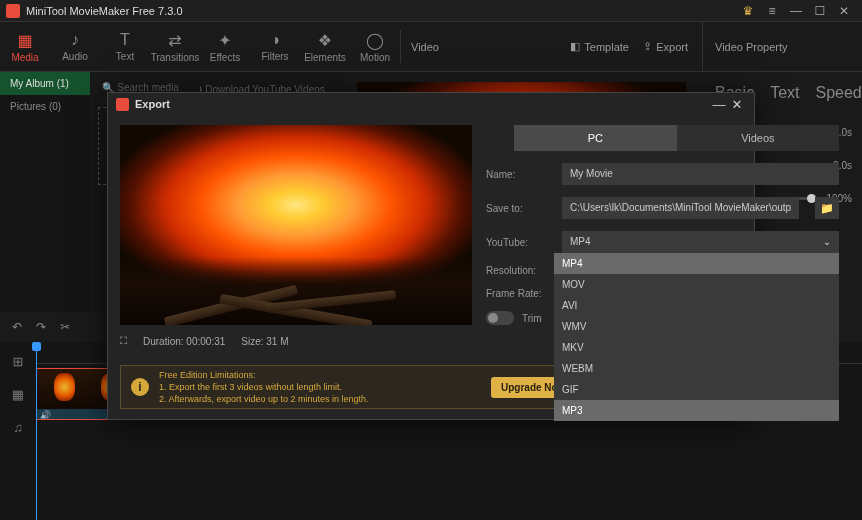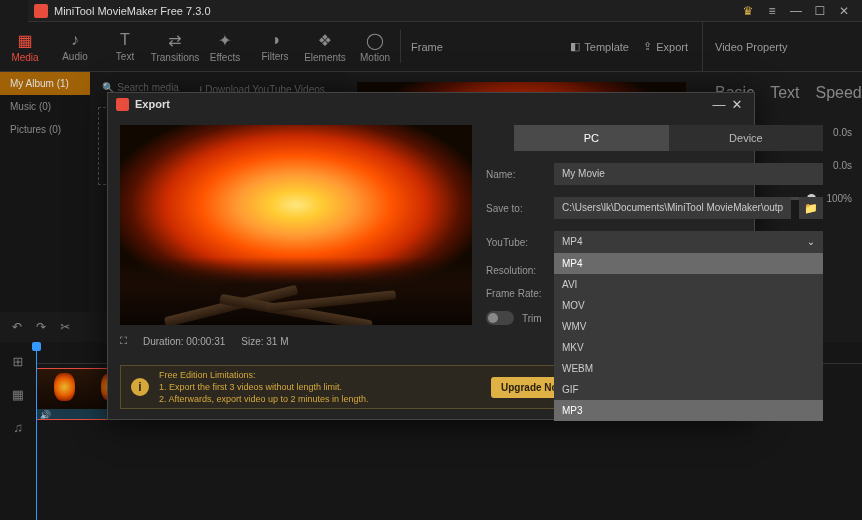--- a/index.html
+++ b/index.html
@@ -1,33 +1,33 @@
 <!DOCTYPE html>
 <html><head>
 <meta charset="utf-8">
 <style>
 * { margin:0; padding:0; box-sizing:border-box; font-family:"Segoe UI",Arial,sans-serif; }
 body { background:#1a1a1a; color:#ccc; width:862px; height:520px; overflow:hidden; position:relative; font-size:11px; }
-.titlebar { height:22px; background:#1f1f1f; display:flex; align-items:center; padding:0 6px; border-bottom:1px solid #333;margin-left:28px; }
+.titlebar { height:22px; background:#1f1f1f; display:flex; align-items:center; padding:0 6px; border-bottom:1px solid #333; }
 .titlebar .logo { width:14px; height:14px; background:#e74c3c; border-radius:2px; margin-right:6px; }
 .titlebar .title { font-size:11px; color:#ddd; flex:1; }
 .titlebar .ctl { width:24px; text-align:center; color:#aaa; cursor:pointer; font-size:12px; }
 .toolbar { height:50px; background:#1a1a1a; display:flex; align-items:stretch; border-bottom:1px solid #333; }
 .tool { width:50px; display:flex; flex-direction:column; align-items:center; justify-content:center; color:#888; font-size:10px; cursor:pointer; gap:2px; }
 .tool.active { color:#e74c3c; }
 .tool .ic { font-size:16px; }
 .toolbar .tsep { width:1px; background:#333; margin:8px 0; }
 .toolbar .player-lbl { flex:1; display:flex; align-items:center; padding-left:10px; color:#999; }
 .toolbar .topright { display:flex; align-items:center; gap:14px; padding:0 14px; color:#999; }
 .toolbar .topright .tr { display:flex; align-items:center; gap:4px; cursor:pointer; }
 .toolbar .vprop { width:160px; display:flex; align-items:center; padding-left:12px; color:#999; border-left:1px solid #333; }
 .main { display:flex; height:240px; }
 .leftcol { width:90px; background:#151515; }
 .leftcol .row { padding:6px 10px; color:#888; font-size:10px; cursor:pointer; }
-.leftcol .row.act { background:#a16207; color:#ddd; }
+.leftcol .row.act { background:#14532d; color:#ddd; }
 .mediacol { width:255px; background:#181818; padding:8px; position:relative; }
 .mediacol .mrow { display:flex; gap:20px; color:#666; font-size:10px; padding:2px 4px 8px; }
 .mediacol .mrow span { cursor:pointer; }
 .mediacol .droparea { width:70px; height:78px; border:1px dashed #555; }
 .previewcol { flex:1; background:#1a1a1a; padding:10px 12px 0; }
 .vidstage { height:198px; background:#0f0f0f; position:relative; overflow:hidden; }
 .rightcol { width:164px; background:#1a1a1a; padding:8px 10px; }
 .tabs { display:flex; gap:2px; font-size:16px; color:#888; }
 .tabs div { padding:4px 7px; cursor:pointer; }
 .tabs div.act { background:#333; color:#ddd; }
@@ -59,21 +59,21 @@
 .dlg-titlebar .dttl { flex:1; color:#ddd; font-weight:600; }
 .dlg-titlebar .dctl { width:18px; text-align:center; color:#ccc; cursor:pointer; font-size:13px; }
 .dlg-body { display:flex; padding:10px 12px 0; gap:14px; height:256px; }
 .dlg-preview { width:352px; }
 .dlg-preview .pv { width:352px; height:200px; background:#000; position:relative; overflow:hidden; }
 .dlg-preview .meta { display:flex; gap:16px; align-items:center; margin-top:10px; color:#aaa; font-size:10px; }
 .dlg-form { flex:1; }
 .dlg-tabs { display:flex; height:26px;margin-left:28px; }
 .dlg-tabs div { flex:1; text-align:center; line-height:26px; background:#2f2f2f; color:#bbb; cursor:pointer; font-size:11px; }
 .dlg-tabs div.act { background:#4a4a4a; color:#fff; }
-.frow { display:flex; align-items:center; margin-top:12px; gap:8px; position:relative; }
+.frow { display:flex; align-items:center; margin-top:12px; gap:16px; position:relative; }
 .frow .lbl { width:60px; color:#999; font-size:10px; }
 .frow .inp { flex:1; height:22px; background:#3a3a3a; color:#ccc; padding:0 8px; font-size:10px; line-height:22px; overflow:hidden; white-space:nowrap; cursor:text; }
 .frow .sel { flex:1; height:22px; background:#3a3a3a; color:#ccc; padding:0 8px; font-size:10px; line-height:22px; display:flex; justify-content:space-between; align-items:center; cursor:pointer; }
 .frow .browse { width:24px; height:22px; background:#3a3a3a; display:flex; align-items:center; justify-content:center; cursor:pointer; }
 .frow .chev { font-size:10px; }
 .dropdown { position:absolute; left:68px; right:0; top:22px; background:#3a3a3a; z-index:60; }
 .dropdown .opt { height:21px; line-height:21px; padding:0 8px; font-size:10px; color:#ccc; cursor:pointer; }
 .dropdown .opt.hl { background:#6a6a6a; color:#fff; }
 .swrow { display:flex; align-items:center; margin-top:12px; gap:8px; }
 .swrow .sw { width:28px; height:14px; background:#444; border-radius:7px; position:relative; cursor:pointer; }
@@ -137,38 +137,37 @@
     </div>
   <div class="tool">
       <span class="ic">❖</span>
       <span>Elements</span>
     </div>
   <div class="tool">
       <span class="ic">◯</span>
       <span>Motion</span>
     </div>
   <div class="tsep"></div>
-  <div class="player-lbl">Frame</div>
+  <div class="player-lbl">Video</div>
   <div class="topright">
     <div class="tr">
         <span>◧</span>
         <span>Template</span>
       </div>
     <div class="tr">
         <span>⇪</span>
         <span>Export</span>
       </div>
   </div>
   <div class="vprop">Video Property</div>
 </div>
 
 <div class="main">
   <div class="leftcol">
     <div class="row act">My Album (1)</div>
-    <div class="row">Music (0)</div>
     <div class="row">Pictures (0)</div>
   </div>
   <div class="mediacol">
     <div class="mrow">
       <span><span>🔍</span> <span>Search media</span></span>
       <span><span>⭳</span> <span>Download YouTube Videos</span></span>
     </div>
     <div class="droparea"></div>
   </div>
   <div class="previewcol">
@@ -273,43 +272,43 @@
       </div>
       <div class="meta">
         <span>⛶</span>
         <span>Duration: 00:00:31</span>
         <span>Size: 31 M</span>
       </div>
     </div>
     <div class="dlg-form">
       <div class="dlg-tabs">
         <div class="act">PC</div>
-        <div>Device</div>
+        <div>Videos</div>
       </div>
       <div class="frow">
         <div class="lbl">Name:</div>
         <div class="inp">My Movie</div>
       </div>
       <div class="frow">
         <div class="lbl">Save to:</div>
         <div class="inp">C:\Users\lk\Documents\MiniTool MovieMaker\outp</div>
         <div class="browse">
             <span>📁</span>
           </div>
       </div>
       <div class="frow" style="z-index:61">
         <div class="lbl">YouTube:</div>
         <div class="sel">
           <span>MP4</span>
           <span class="chev">⌄</span>
         </div>
         <div class="dropdown">
           <div class="opt hl">MP4</div>
+          <div class="opt">MOV</div>
           <div class="opt">AVI</div>
-          <div class="opt">MOV</div>
           <div class="opt">WMV</div>
           <div class="opt">MKV</div>
           <div class="opt">WEBM</div>
           <div class="opt">GIF</div>
           <div class="opt hl">MP3</div>
         </div>
       </div>
       <div class="frow">
         <div class="lbl">Resolution:</div>
       </div>

